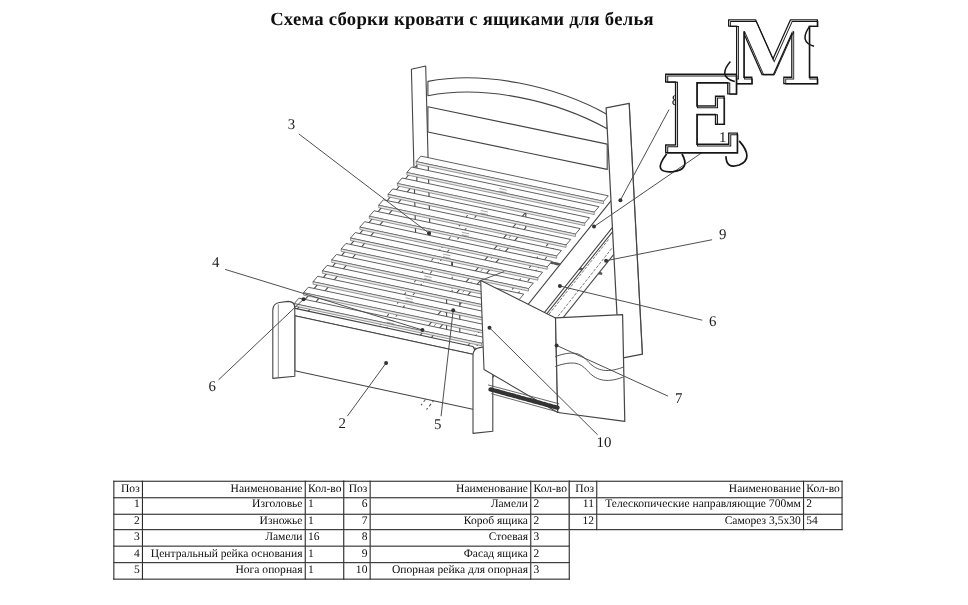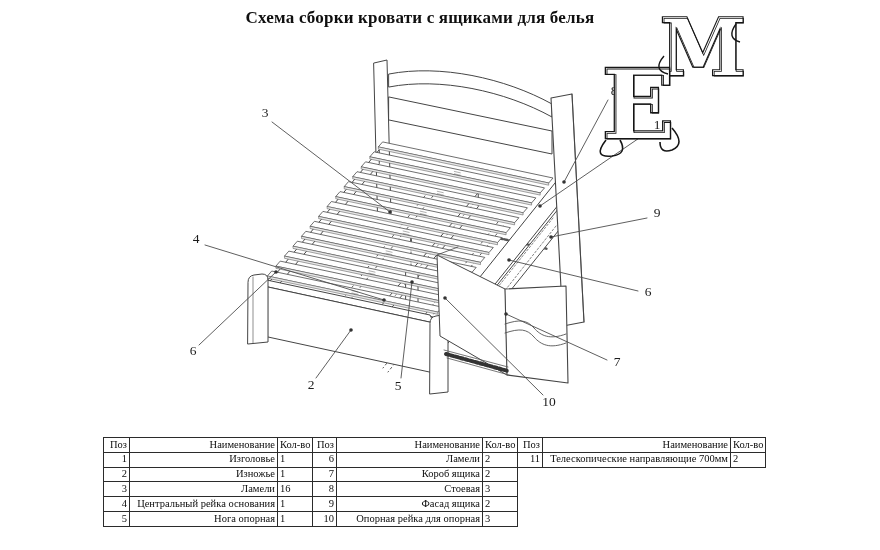--- a/index.html
+++ b/index.html
@@ -259,16 +259,21 @@
             <th class="col-name">Наименование</th>
             <th class="col-qty">Кол-во</th>
           </tr>
         </thead>
         <tbody>
           <tr>
             <td class="col-pos">11</td>
             <td class="col-name">Телескопические направляющие 700мм</td>
             <td class="col-qty">2</td>
           </tr>
+          <tr>
+            <td class="col-pos">12</td>
+            <td class="col-name">Саморез 3,5х30</td>
+            <td class="col-qty">54</td>
+          </tr>
         </tbody>
       </table>
     </div>
 </div>
 
 </body></html>

